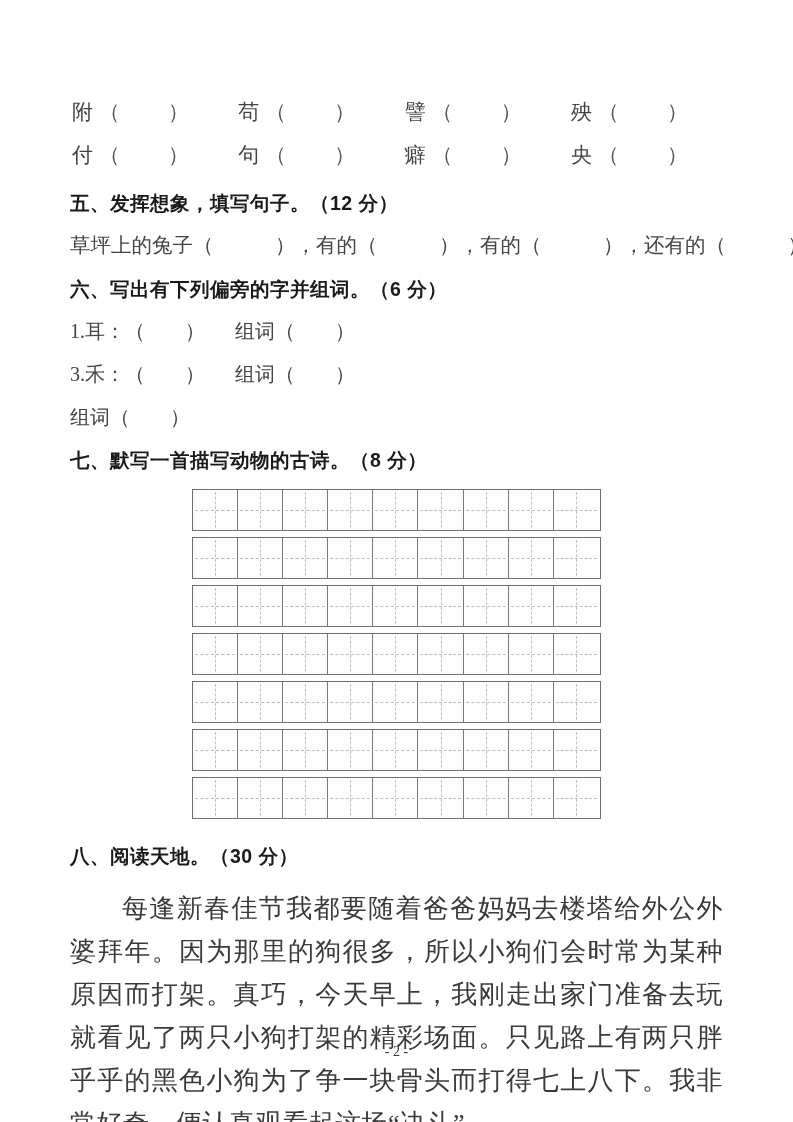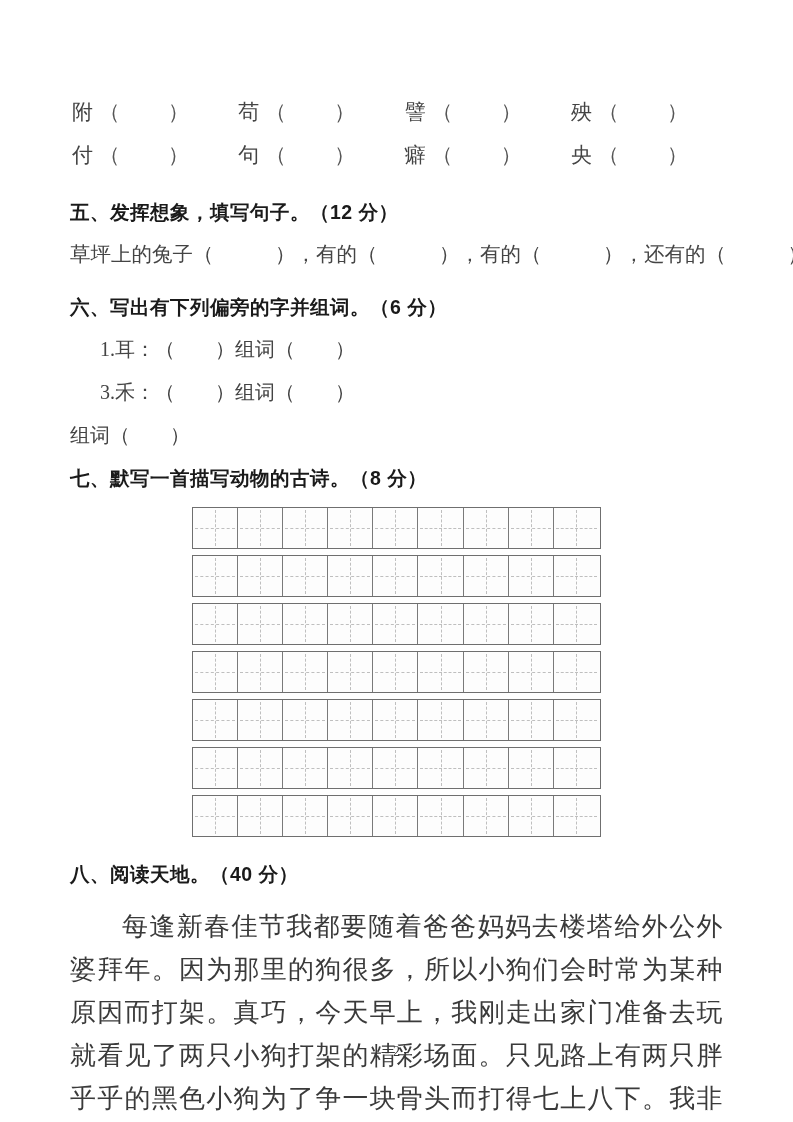--- a/index.html
+++ b/index.html
@@ -30,34 +30,34 @@
   .char-pair .blank { letter-spacing: 2px; color: #555; }
   
   .sec-heading {
     font-family: "Liberation Sans", "DejaVu Sans", sans-serif;
     font-weight: bold;
     font-size: 19.5px;
     line-height: 25px;
     color: #1a1a1a;
     letter-spacing: 0.5px;
   }
-  .h5 { margin-top: 33px; }
-  .h6 { margin-top: 28px; }
+  .h5 { margin-top: 24px; }
+  .h6 { margin-top: 19px; }
   .h7 { margin-top: 2px; }
   .h8 { margin-top: 25px; }
   
   .sentence {
     margin-top: 17px;
     font-size: 20.5px;
     line-height: 25px;
     color: #444;
     white-space: nowrap;
   }
   
-  .radical-list { margin-top: 17px; text-align: right; }
+  .radical-list { margin-top: 17px; }
   .radical-item {
     display: flex;
     font-size: 20px;
     line-height: 24px;
     color: #444;
     margin-bottom: 19px;
   }
   .radical-item .left { width: 165px; }
   .radical-item .right { }
   
@@ -424,18 +424,18 @@
           <span class="vline"></span>
           <span class="hline"></span>
         </div>
         <div class="wg-cell">
           <span class="vline"></span>
           <span class="hline"></span>
         </div>
       </div>
     </div>
 
-  <div class="sec-heading h8">八、阅读天地。（40 分）</div>
+  <div class="sec-heading h8">八、阅读天地。（30 分）</div>
   <div class="passage">每逢新春佳节我都要随着爸爸妈妈去楼塔给外公外婆拜年。因为那里的狗很多，所以小狗们会时常为某种原因而打架。真巧，今天早上，我刚走出家门准备去玩就看见了两只小狗打架的精彩场面。只见路上有两只胖乎乎的黑色小狗为了争一块骨头而打得七上八下。我非常好奇，便认真观看起这场“决斗”。</div>
 
   <div class="page-number">- 2 -</div>
 
 </div>
 
 </body></html>

